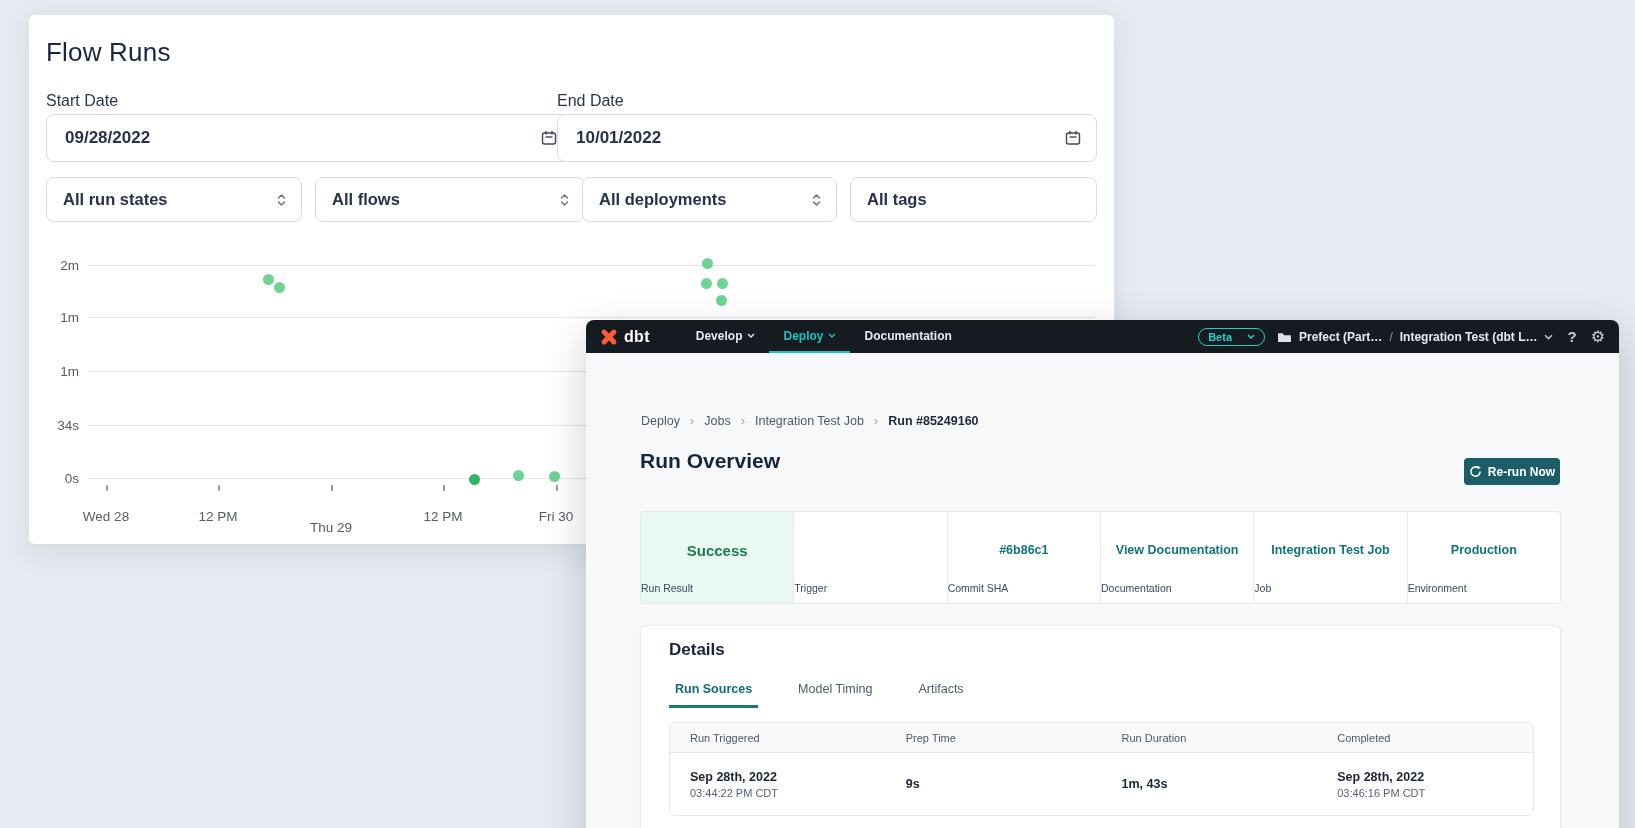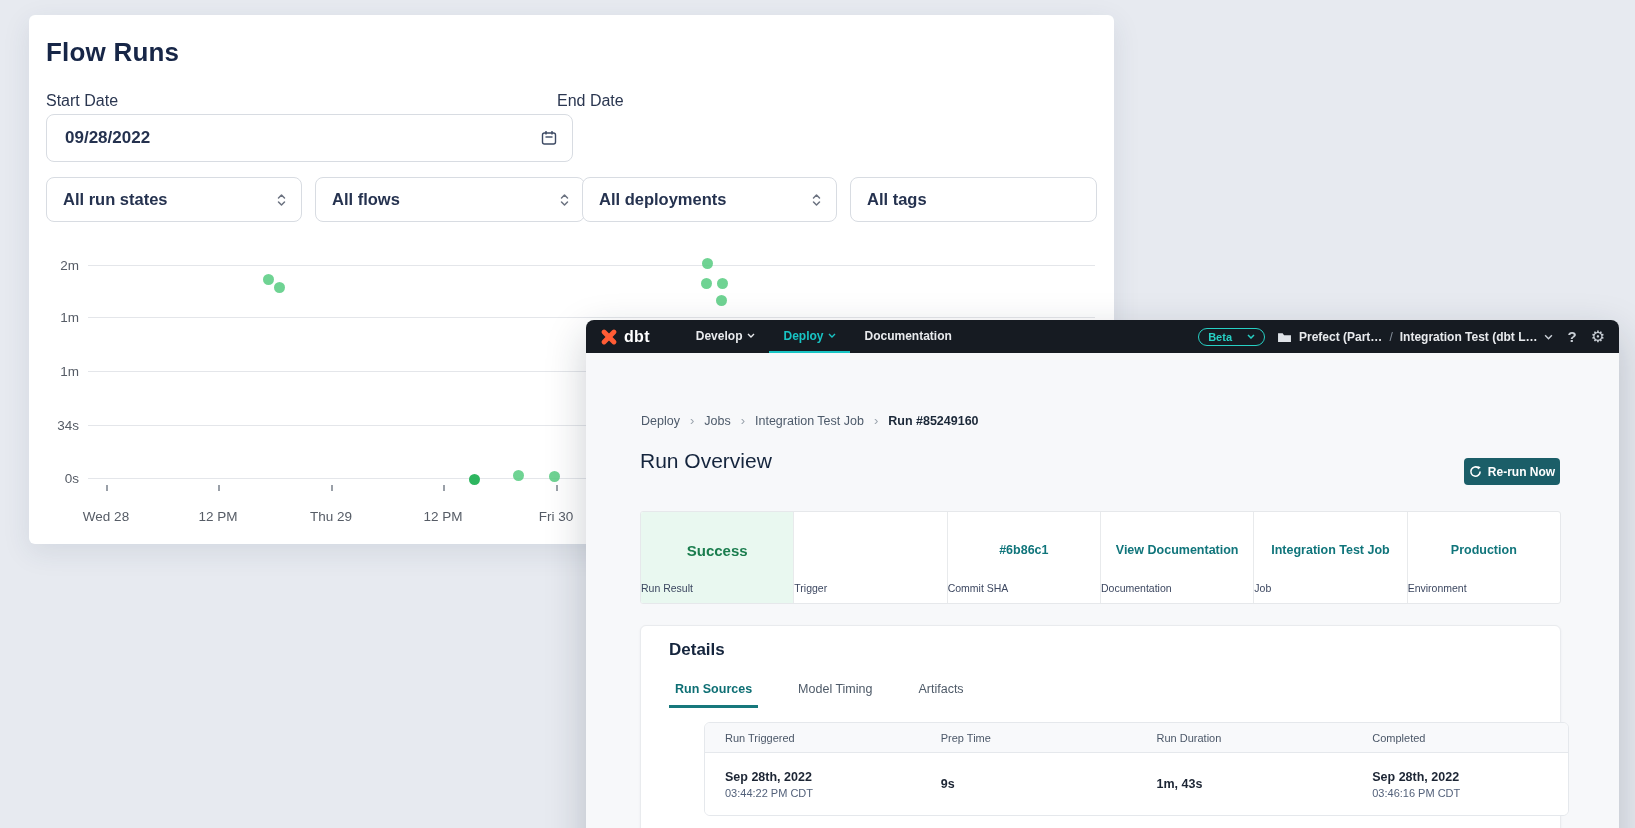--- a/index.html
+++ b/index.html
@@ -2,21 +2,21 @@
 <html><head>
 <meta charset="utf-8">
 <style>
   * { margin:0; padding:0; box-sizing:border-box; }
   html,body { width:1635px; height:828px; overflow:hidden; }
   body { background:#e7eaf0; font-family:"Liberation Sans", sans-serif; position:relative; }
 
   
   .prefect-win { position:absolute; left:29px; top:15px; width:1085px; height:529px;
     background:#ffffff; border-radius:6px; box-shadow:0 8px 28px rgba(35,55,90,.10); }
-  .pf-title { position:absolute; left:17px; top:22px; font-size:26px; font-weight:700; color:#172647; letter-spacing:.2px; }
+  .pf-title { position:absolute; left:17px; top:22px; font-size:26px; font-weight:400; color:#172647; letter-spacing:.2px; }
   .pf-date-label { position:absolute; top:77px; font-size:16px; color:#2a3650; }
   .pf-date-input { position:absolute; top:99px; height:48px; border:1px solid #d8dce2; border-radius:8px;
     background:#fff; display:flex; align-items:center; padding:0 14px 0 18px; }
   .pf-date-input input { border:none; outline:none; flex:1; font-size:17px; font-weight:600; color:#25324f;
     font-family:"Liberation Sans", sans-serif; background:transparent; }
   .pf-select { position:absolute; top:162px; height:45px; border:1px solid #d8dce2; border-radius:8px; background:#fff;
     display:flex; align-items:center; justify-content:space-between; padding:0 14px 0 16px; cursor:pointer; }
   .pf-select span { font-size:16.5px; font-weight:600; color:#25324f; }
 
   
@@ -45,21 +45,21 @@
   .acct-name { font-size:12px; font-weight:600; color:#e8eaed; }
   .acct-sep { font-size:12px; color:#8b95a1; }
   .nav-help { font-size:15px; font-weight:700; color:#c9cfd6; cursor:pointer; padding:0 2px; }
   .nav-gear { font-size:16px; color:#c9cfd6; cursor:pointer; line-height:1; }
 
   .dbt-body { position:relative; width:100%; height:464px; }
   .crumbs { position:absolute; left:55px; top:60px; display:flex; align-items:center; gap:10px; font-size:12.5px; color:#4d5a6a; }
   .crumb { cursor:pointer; }
   .crumb.current { font-weight:700; color:#1b2838; }
   .crumb-sep { color:#9aa3ad; font-size:13px; }
-  .dbt-h1 { position:absolute; left:54px; top:96px; font-size:21px; font-weight:400; color:#15253d; }
+  .dbt-h1 { position:absolute; left:54px; top:96px; font-size:21px; font-weight:700; color:#15253d; }
   .rerun-btn { position:absolute; left:878px; top:105px; width:96px; height:27px; background:#1b5e68; color:#fff;
     border:none; border-radius:4px; font-size:12px; font-weight:600; display:flex; align-items:center;
     justify-content:center; gap:6px; cursor:pointer; font-family:"Liberation Sans", sans-serif; }
 
   .cards-row { position:absolute; left:54px; top:158px; width:921px; height:93px; display:flex;
     background:#fff; border:1px solid #e6e8eb; border-radius:3px; overflow:hidden; }
   .card { flex:1 1 0; position:relative; display:flex; align-items:center; justify-content:center; padding:10px 10px 24px; }
   .card + .card { border-left:1px solid #e8eaec; }
   .card.success { background:#e9f8f0; }
   .card-label { position:absolute; bottom:9px; left:0; right:0; text-align:left; font-size:10.5px; color:#3c4760; }
@@ -67,21 +67,21 @@
   .card-main-link { font-size:12.5px; font-weight:700; color:#10757b; text-align:center; line-height:1.35; cursor:pointer; }
   .card-main-text { font-size:11.5px; font-weight:700; color:#1e2c44; text-align:center; line-height:1.4; }
 
   .details-panel { position:absolute; left:54px; top:272px; width:921px; height:219px; background:#fff;
     border:1px solid #e9ebee; border-radius:6px; box-shadow:0 1px 3px rgba(30,40,60,.05); }
   .details-title { position:absolute; left:28px; top:14px; font-size:17px; font-weight:700; color:#15253d; }
   .tabs { position:absolute; left:28px; top:52px; display:flex; gap:34px; }
   .tab { font-size:12.5px; color:#4e5a68; padding:4px 6px 9px; cursor:pointer; border-bottom:3px solid transparent; }
   .tab.active { color:#0e6f74; font-weight:700; border-bottom-color:#17787c; }
   .run-table { position:absolute; left:28px; top:96px; width:865px; border:1px solid #e5e8ec; border-radius:6px;
-    overflow:hidden; background:#fff;margin-left:35px; }
+    overflow:hidden; background:#fff; }
   .rt-head { display:flex; background:#f8f9fb; border-bottom:1px solid #e5e8ec; height:30px; align-items:center; }
   .rt-head .cell { font-size:11px; color:#4b5768; }
   .rt-row { display:flex; align-items:center; height:62px; background:#fff; }
   .cell { flex:1 1 0; padding:0 20px; }
   .cell-primary { font-size:12.5px; font-weight:600; color:#1c2534; }
   .cell-secondary { font-size:11px; color:#53617a; margin-top:3px; }
 
   .icon-btn { display:inline-flex; align-items:center; justify-content:center; cursor:pointer; }
   svg { display:block; }
 </style>
@@ -100,20 +100,33 @@
             <rect x="2.5" y="4" width="13" height="11" rx="2"></rect>
             <line x1="6" y1="2" x2="6" y2="5.5"></line>
             <line x1="12" y1="2" x2="12" y2="5.5"></line>
             <line x1="5.5" y1="8" x2="12.5" y2="8"></line>
           </g>
         </svg>
     </span>
   </div>
 
   <div class="pf-date-label" style="left:528px;">End Date</div>
+  <div class="pf-date-input" style="left:528px; width:540px;">
+    <input value="10/01/2022" style="">
+    <span class="icon-btn">
+      <svg width="18" height="18" viewBox="0 0 18 18">
+          <g fill="none" stroke="#3c4963" stroke-width="1.4">
+            <rect x="2.5" y="4" width="13" height="11" rx="2"></rect>
+            <line x1="6" y1="2" x2="6" y2="5.5"></line>
+            <line x1="12" y1="2" x2="12" y2="5.5"></line>
+            <line x1="5.5" y1="8" x2="12.5" y2="8"></line>
+          </g>
+        </svg>
+    </span>
+  </div>
 
   <div id="filter-row">
       <div class="pf-select" style="left: 17px; width: 256px;">
         <span>All run states</span>
         <span class="icon-btn">
           <svg width="11" height="16" viewBox="0 0 10 16">
             <g fill="none" stroke="#6b7280" stroke-width="1.5" stroke-linecap="round" stroke-linejoin="round">
               <polyline points="2,6 5,3 8,6"></polyline>
               <polyline points="2,10 5,13 8,10"></polyline>
             </g>
@@ -156,21 +169,21 @@
       <div class="y-lab" style="top: 349px;">1m</div>
       <div class="grid-line" style="top: 410px;"></div>
       <div class="y-lab" style="top: 403px; text-align: right;">34s</div>
       <div class="grid-line" style="top: 463px;"></div>
       <div class="y-lab" style="top: 456px;">0s</div>
       <div class="x-tick" style="left: 77px;"></div>
       <div class="x-lab" style="left: 42px;">Wed 28</div>
       <div class="x-tick" style="left: 189px;"></div>
       <div class="x-lab" style="left: 154px;">12 PM</div>
       <div class="x-tick" style="left: 302px;"></div>
-      <div class="x-lab" style="left: 267px;">Thu 29</div>
+      <div class="x-lab" style="left: 267px; margin-top: 11px;">Thu 29</div>
       <div class="x-tick" style="left: 414px;"></div>
       <div class="x-lab" style="left: 379px;">12 PM</div>
       <div class="x-tick" style="left: 527px;"></div>
       <div class="x-lab" style="left: 492px;">Fri 30</div>
       <div class="dot light" style="left: 233.5px; top: 258.5px; pointer-events: auto;"></div>
       <div class="dot light" style="left: 244.5px; top: 266.5px; pointer-events: auto;"></div>
       <div class="dot light" style="left: 672.5px; top: 242.5px; pointer-events: auto;"></div>
       <div class="dot light" style="left: 671.5px; top: 262.5px; pointer-events: auto;"></div>
       <div class="dot light" style="left: 687.5px; top: 262.5px; pointer-events: auto;"></div>
       <div class="dot light" style="left: 686.5px; top: 279.5px; pointer-events: auto;"></div>

